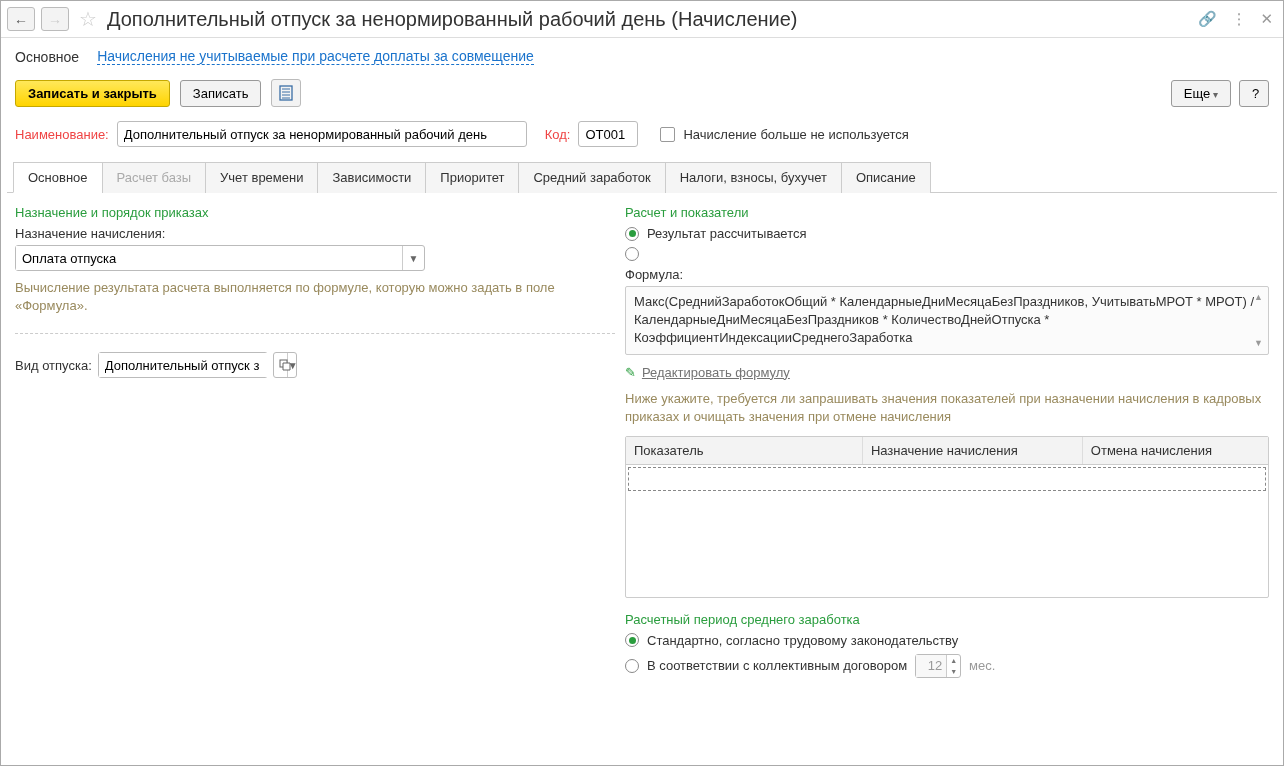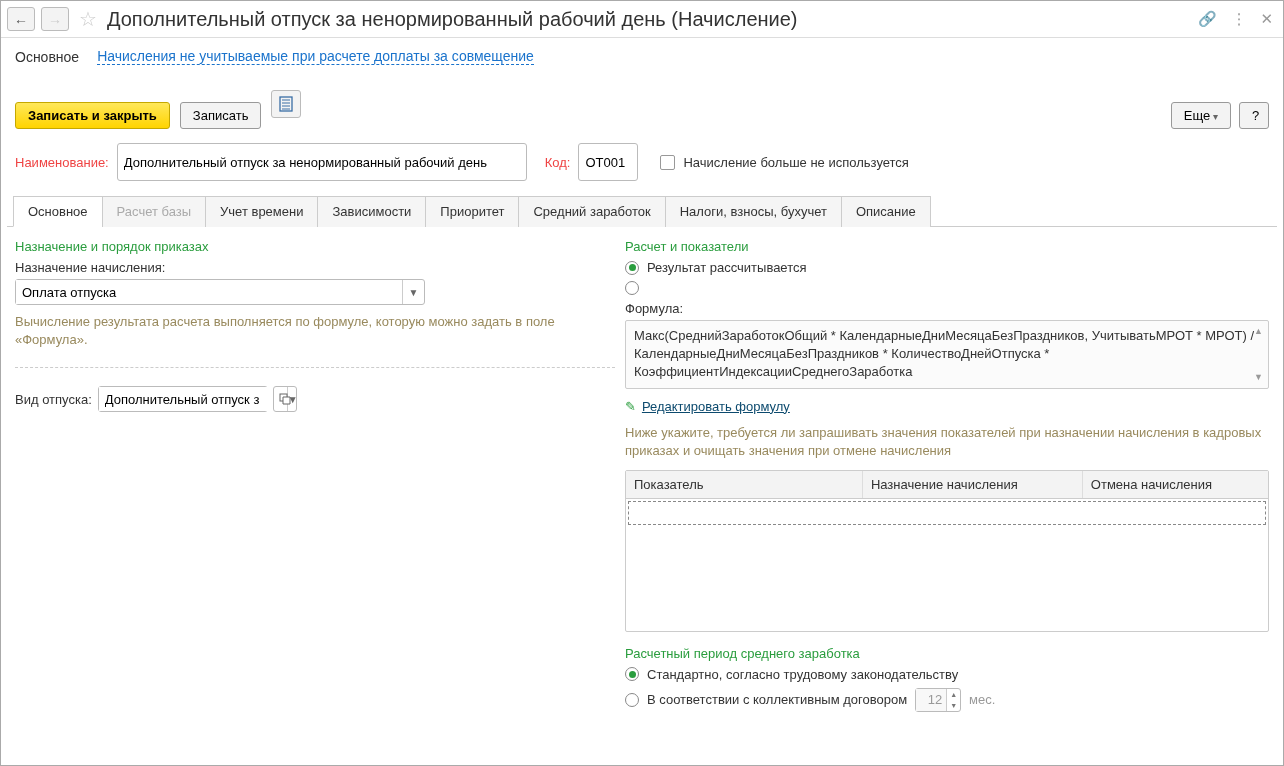--- a/index.html
+++ b/index.html
@@ -30,40 +30,40 @@
     display: flex; align-items: center; gap: 18px; padding: 10px 14px;
     font-size: 14px;
   }
   .top-tabs a { color: #1a73cc; text-decoration: none; border-bottom: 1px dashed #1a73cc; }
 
   .toolbar {
     display: flex; align-items: center; gap: 10px; padding: 4px 14px 14px 14px;
   }
   .btn {
     border: 1px solid #999; background: #f3f3f3; border-radius: 3px;
-    padding: 5px 12px; cursor: pointer; font-size: 13px; margin-top: 23px;
+    padding: 5px 12px; cursor: pointer; font-size: 13px;
   }
   .btn-primary {
     border: 1px solid #c5a800; background: #ffdd2d; font-weight: bold;
     background: linear-gradient(#ffe85a, #ffd400);
   }
   .icon-btn {
     border: 1px solid #bbb; background: #f3f3f3; border-radius: 3px;
     width: 30px; height: 28px; display: inline-flex; align-items: center; justify-content: center;
     cursor: pointer; color: #3a6ea5;
   }
   .toolbar-right { margin-left: auto; display: flex; gap: 8px; }
   .btn-more::after { content: " ▾"; font-size: 10px; color: #666; }
 
   .form-row {
     display: flex; align-items: center; gap: 8px; padding: 0 14px 14px 14px;
   }
   .form-row label { color: #ef4444; }
   .text-input {
-    border: 1px solid #bbb; border-radius: 3px; padding: 4px 6px; font-size: 13px; height: 38px;
+    border: 1px solid #bbb; border-radius: 3px; padding: 4px 6px; font-size: 13px; height: 26px;
   }
   .w-wide { width: 410px; }
   .w-code { width: 60px; }
   .check { width: 15px; height: 15px; border: 1px solid #999; border-radius: 2px; display: inline-block; }
 
   .tabs {
     display: flex; border-bottom: 1px solid #ccc; padding: 0 6px; margin: 0 6px;
   }
   .tab {
     padding: 7px 14px; border: 1px solid transparent; border-bottom: none;
@@ -111,21 +111,21 @@
     content: ""; width: 7px; height: 7px; border-radius: 50%; background: #2a9d3e;
   }
 
   .formula-box {
     border: 1px solid #ccc; background: #fbfbfb; padding: 6px 8px; font-size: 13px;
     line-height: 1.4; border-radius: 2px; position: relative; min-height: 48px;
   }
   .formula-scroll { position: absolute; right: 4px; top: 4px; bottom: 4px; width: 10px; display: flex; flex-direction: column; justify-content: space-between; color: #999; font-size: 9px; }
 
   .edit-link { display: flex; align-items: center; gap: 6px; margin: 10px 0; }
-  .edit-link a { color: #0c4a6e; text-decoration: underline; }
+  .edit-link a { color: #737373; text-decoration: underline; }
   .pencil-icon { color: #2a9d3e; }
 
   .table {
     border: 1px solid #ccc; border-radius: 2px; width: 100%;
   }
   .table-head { display: flex; background: #f3f3f3; border-bottom: 1px solid #ccc; }
   .th { padding: 6px 8px; border-right: 1px solid #ddd; font-size: 13px; }
   .th:last-child { border-right: none; }
   .th1 { flex: 1.3; }
   .th2 { flex: 1.2; }

